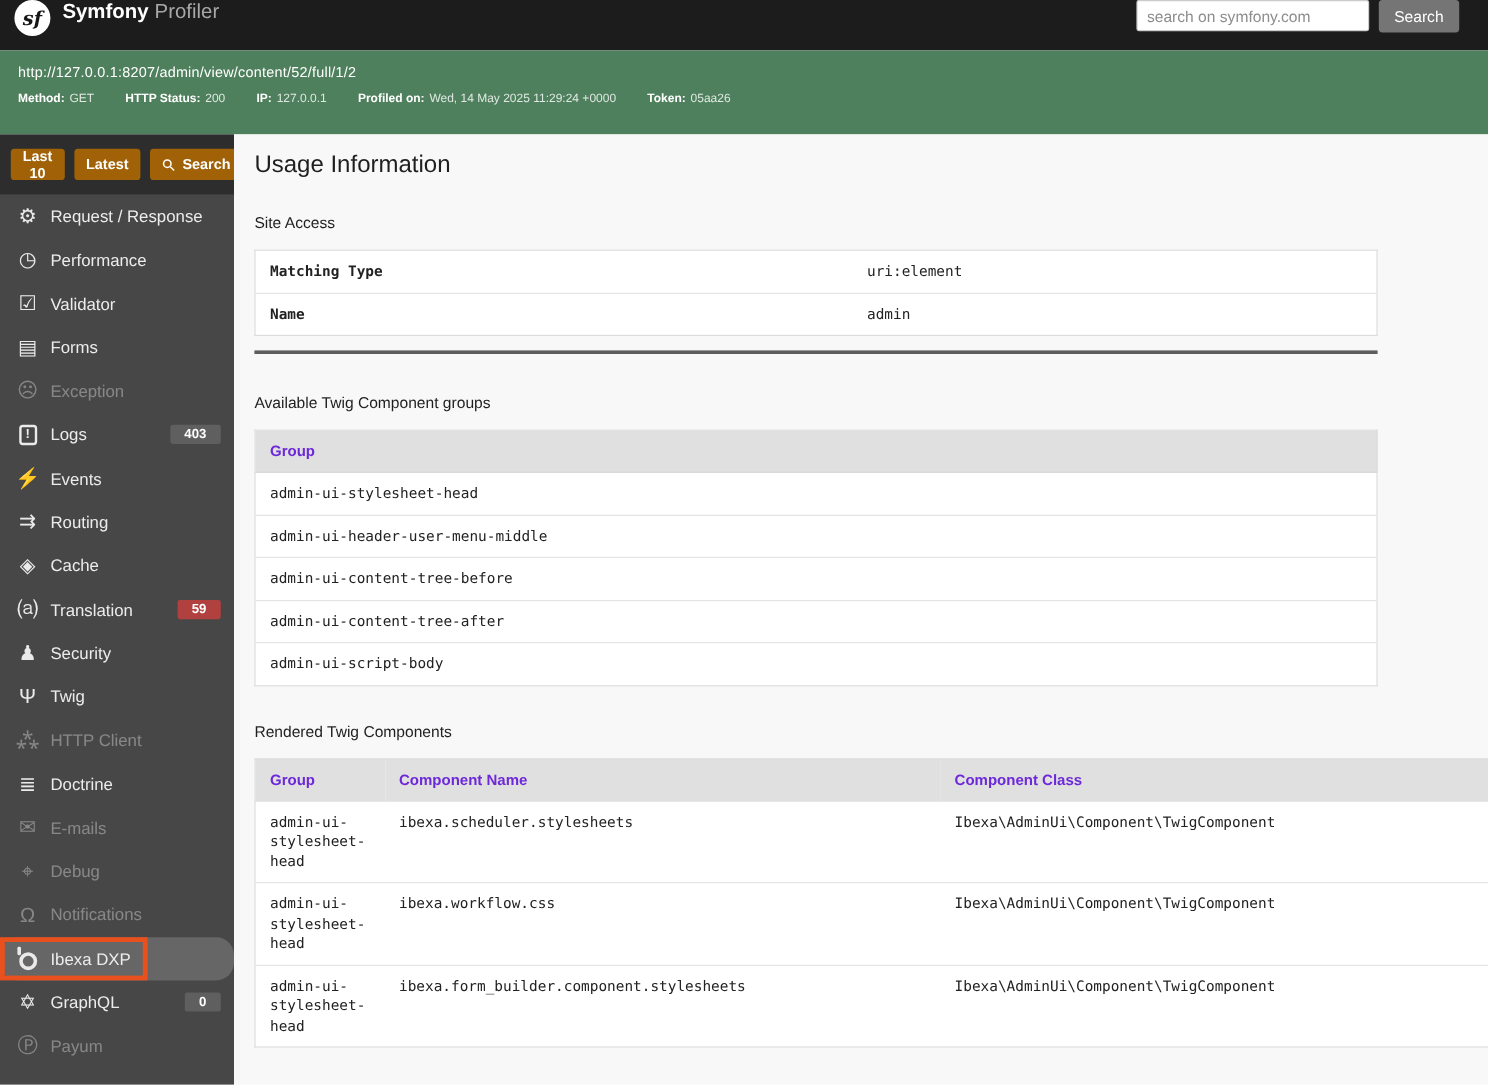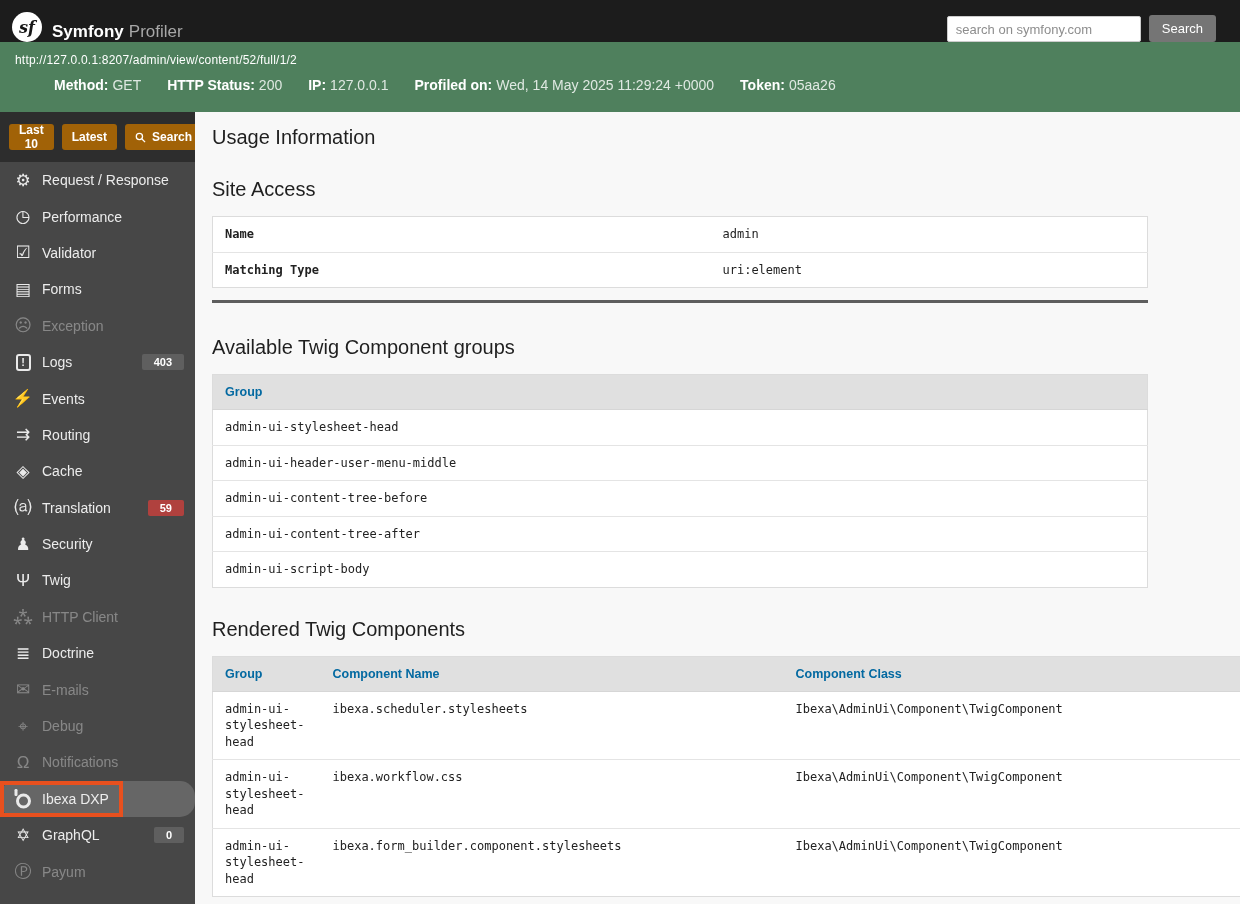--- a/index.html
+++ b/index.html
@@ -1,37 +1,37 @@
 <!DOCTYPE html>
 <html><head>
 <meta charset="utf-8">
 <style>
   * { box-sizing: border-box; margin: 0; padding: 0; }
   html, body { width: 1240px; height: 904px; overflow: hidden; background: #fff;
     font-family: "Liberation Sans", sans-serif; }
 
   
-  .topbar { height: 42px; background: #1c1c1c; display: flex; align-items: flex-end; padding: 0 24px 0 12px; }
+  .topbar { height: 42px; background: #1c1c1c; display: flex; align-items: flex-start; padding: 0 24px 0 12px; }
   .sf-logo { width: 30px; height: 30px; border-radius: 50%; background: #fff; color: #161616;
     display: flex; align-items: center; justify-content: center;
     font-family: "DejaVu Serif", serif; font-style: italic; font-weight: bold; font-size: 16px; }
   .brand { margin-left: 10px; font-size: 17px; color: #fff; }
   .brand-bold { font-weight: bold; }
   .brand-light { color: #a7a7a7; margin-left: 5px; font-weight: normal; }
   .topbar-spacer { flex: 1; }
   .top-search-input { width: 194px; height: 26px; border: 1px solid #ccc; border-radius: 2px;
     font-size: 13px; padding: 0 8px; color: #333; background: #fff; }
   .top-search-input::placeholder { color: #8d8d8d; }
   .top-search-btn { margin-left: 8px; height: 27px; padding: 0 13px; background: #757575; color: #fff;
     border: none; border-radius: 3px; font-size: 13px; font-family: inherit; cursor: pointer; }
 
   
   .greenbar { height: 70px; background: #4f805d; color: #fff; padding: 11px 16px 0 15px; }
   .req-url { font-size: 12px; letter-spacing: .2px; white-space: nowrap; }
-  .req-meta { margin-top: 10px; display: flex; gap: 26px; font-size: 14px; margin-left: 39px; }
+  .req-meta { margin-top: 10px; display: flex; gap: 26px; font-size: 10px; }
   .req-meta .lbl { font-weight: bold; color: #fff; }
   .req-meta .val { color: rgba(255,255,255,.82); margin-left: 4px; }
 
   
   .page { display: flex; height: 792px; }
 
   
   .sidebar { width: 195px; background: #474747; flex: 0 0 195px; overflow: hidden; }
   .side-head { height: 50px; background: #2d2d2d; display: flex; align-items: center; padding-left: 9px; gap: 8px; }
   .side-btn { background: #a16207; color: #fff; border: none; border-radius: 3px; height: 26px;
@@ -49,31 +49,31 @@
   .badge { margin-left: auto; margin-right: 11px; font-size: 11px; font-weight: bold; color: #fff;
     padding: 2px 12px; border-radius: 2px; }
   .badge.gray { background: #5f5f5f; }
   .badge.red { background: #b0413e; }
   .glyph-box { width: 15px; height: 17px; border: 2px solid currentColor; border-radius: 3px;
     font-size: 11px; font-weight: bold; display: inline-flex; align-items: center; justify-content: center; }
 
   
   .main { flex: 1; background: #f8f8f8; overflow: hidden; padding: 14px 0 0 17px; color: #1f1f1f; }
   .h-main { font-size: 20px; font-weight: normal; }
-  .h-sec { font-size: 20px; font-weight: normal; }
+  .h-sec { font-size: 13px; font-weight: normal; }
   .sec-site { margin-top: 29px; }
   .sec-groups { margin-top: 33px; }
   .sec-rendered { margin-top: 30px; }
 
   table { border-collapse: collapse; background: #fff; border: 1px solid #dcdcdc; margin-top: 15px; }
   .tbl-936 { width: 936px; table-layout: fixed; }
   .tbl-wide { width: 1150px; table-layout: fixed; }
   tbody tr + tr td, tbody tr + tr th { border-top: 1px solid #e4e4e4; }
   thead th { background: #e0e0e0; text-align: left; font-size: 12.5px; font-weight: bold;
-    padding: 10px 12px; border-bottom: 1px solid #d6d6d6; color: #0369a1; margin-left: 32px; }
+    padding: 10px 12px; border-bottom: 1px solid #d6d6d6; color: #6d28d9; margin-left: 32px; }
   tbody th, tbody td { font-family: "DejaVu Sans Mono", monospace; font-size: 12px;
     text-align: left; vertical-align: top; padding: 9px 12px; color: #222; line-height: 16.5px; }
   .kv-table tbody th { font-weight: bold; width: 498px; }
   .divider { width: 936px; height: 3px; background: #5e5e5e; border: none; margin-top: 12px; }
   .col-group { width: 108px; }
   .col-name { width: 463px; }
 </style>
 </head>
 <body>
 
@@ -209,26 +209,26 @@
   </nav>
 
   <main class="main">
     <h1 class="h-main">Usage Information</h1>
 
     <section class="sec-site">
       <h2 class="h-sec">Site Access</h2>
       <table class="tbl-936 kv-table">
         <tbody>
           <tr>
+            <th>Matching Type</th>
+            <td>uri:element</td>
+          </tr>
+          <tr>
             <th>Name</th>
             <td>admin</td>
-          </tr>
-          <tr>
-            <th>Matching Type</th>
-            <td>uri:element</td>
           </tr>
         </tbody>
       </table>
       <hr class="divider">
     </section>
 
     <section class="sec-groups">
       <h2 class="h-sec">Available Twig Component groups</h2>
       <table class="tbl-936">
         <thead>

